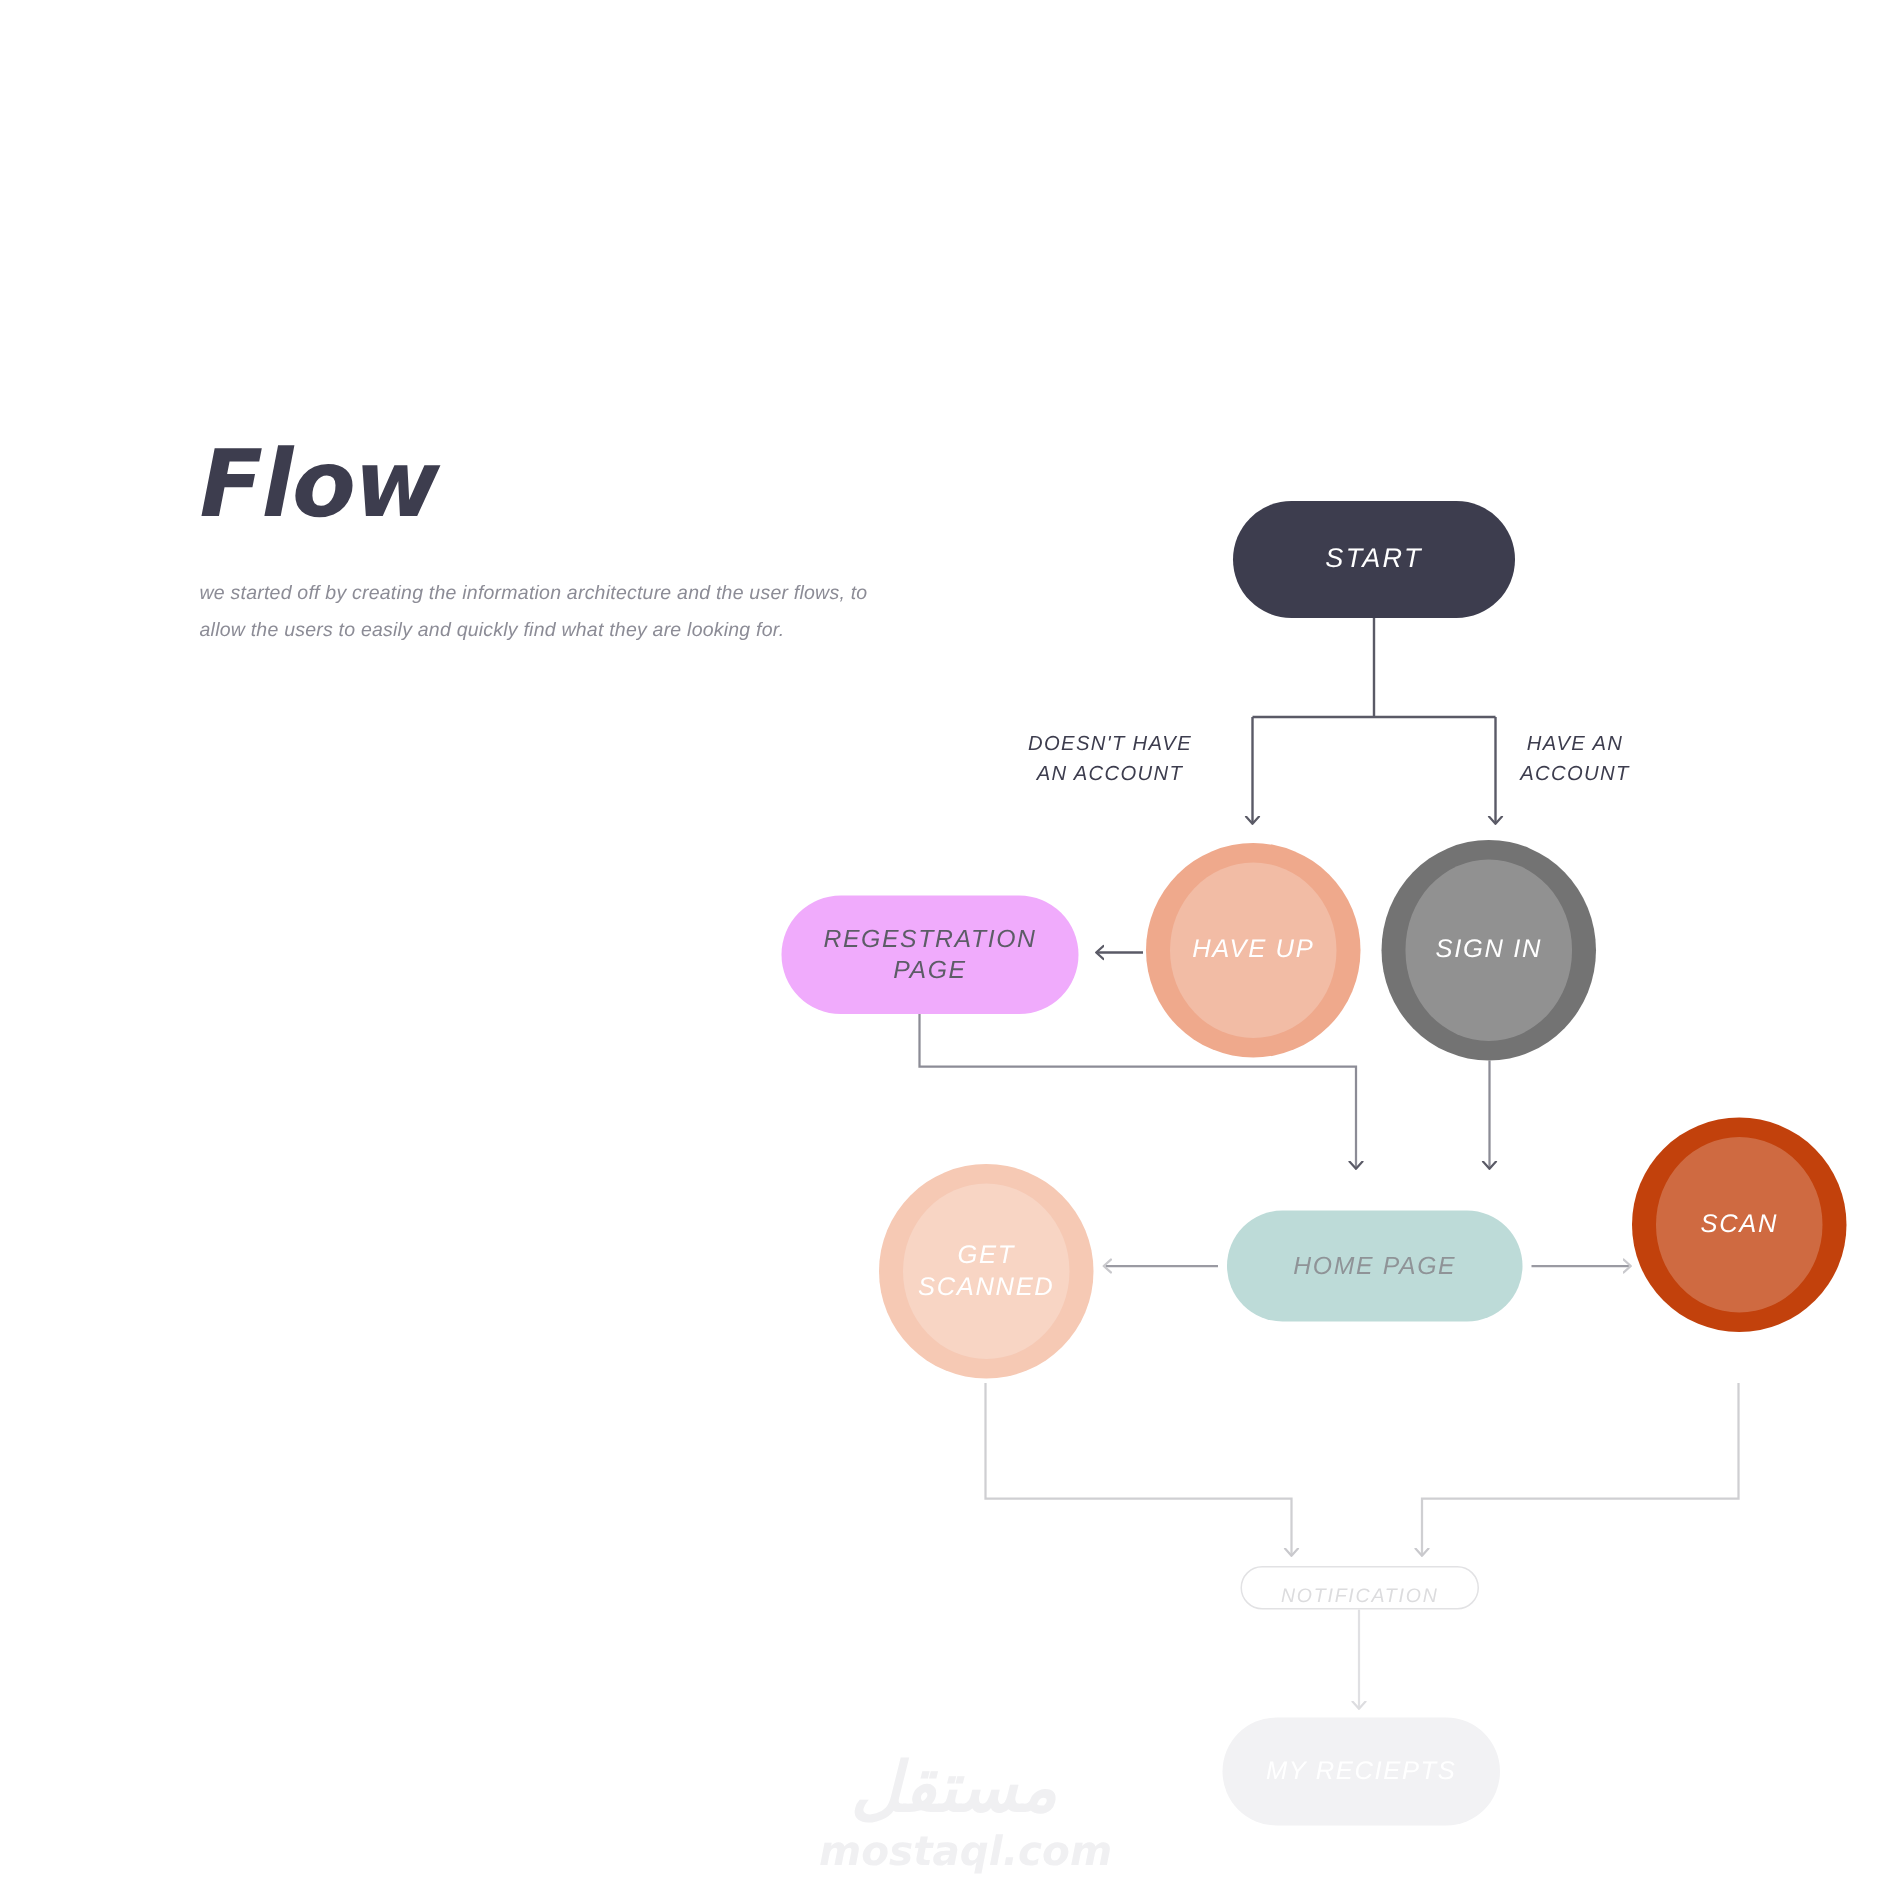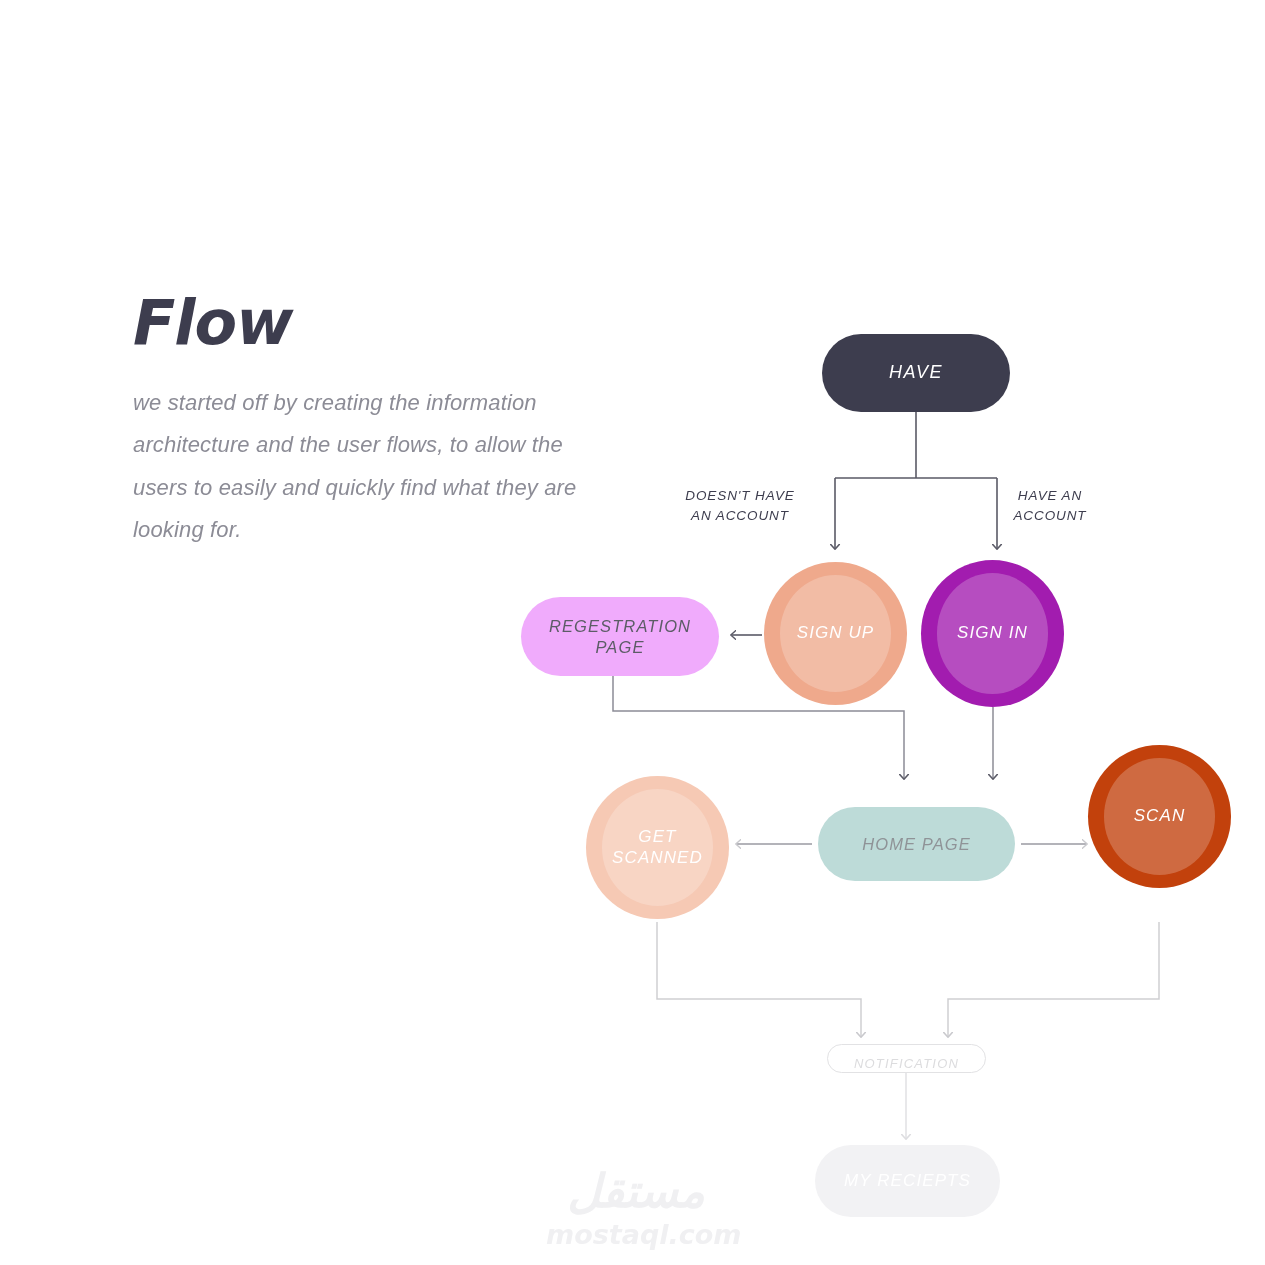--- a/index.html
+++ b/index.html
@@ -35,21 +35,21 @@
   #intro .title {
     font-family: "DejaVu Sans", sans-serif;
     font-size: 62px;
     font-weight: 700;
     letter-spacing: -1px;
     color: #3d3d4e;
     line-height: 1.0;
     margin: 0 0 28px 0;
   }
   #intro .desc {
-    font-size: 22px;
+    font-size: 13px;
     line-height: 1.93;
     color: #8c8c96;
     letter-spacing: 0.15px;
     margin: 0;
     width: 460px;
   }
 
   
   #links {
     position: absolute;
@@ -102,21 +102,21 @@
   #node-start .lbl { color: #ffffff; font-size: 18px; letter-spacing: 1.5px; }
 
   #node-signup {
     left: 764px; top: 562px; width: 143px; height: 143px;
     background: #efa98c;
   }
   #node-signup .lbl { color: #ffffff; font-size: 17px; }
 
   #node-signin {
     left: 921px; top: 560px; width: 143px; height: 147px;
-    background: #a21caf;
+    background: #737373;
   }
   #node-signin .lbl { color: #ffffff; font-size: 17px; }
 
   #node-registration {
     left: 521px; top: 597px; width: 198px; height: 79px;
     background: #f0abfc;
   }
   #node-registration .lbl { color: #5c5c66; font-size: 16.5px; }
 
   #node-getscanned {
@@ -245,25 +245,25 @@
     <g>
       <path d="M1159,922 L1159,999 L948,999 L948,1036" fill="none" stroke="#cfcfd2" stroke-width="1.5" marker-end="url(#ah-faded)"></path>
     </g>
 
     <g>
       <path d="M906,1073 L906,1138" fill="none" stroke="#e0e0e3" stroke-width="1.5" marker-end="url(#ah-ghost)"></path>
     </g>
   </svg>
 
   <div class="node pill" id="node-start">
-    <span class="lbl">HAVE</span>
+    <span class="lbl">START</span>
   </div>
 
   <div class="node circle" id="node-signup">
-    <span class="lbl">SIGN UP</span>
+    <span class="lbl">HAVE UP</span>
   </div>
 
   <div class="node circle" id="node-signin">
     <span class="lbl">SIGN IN</span>
   </div>
 
   <div class="node pill" id="node-registration">
     <span class="lbl">REGESTRATION
 PAGE</span>
   </div>

